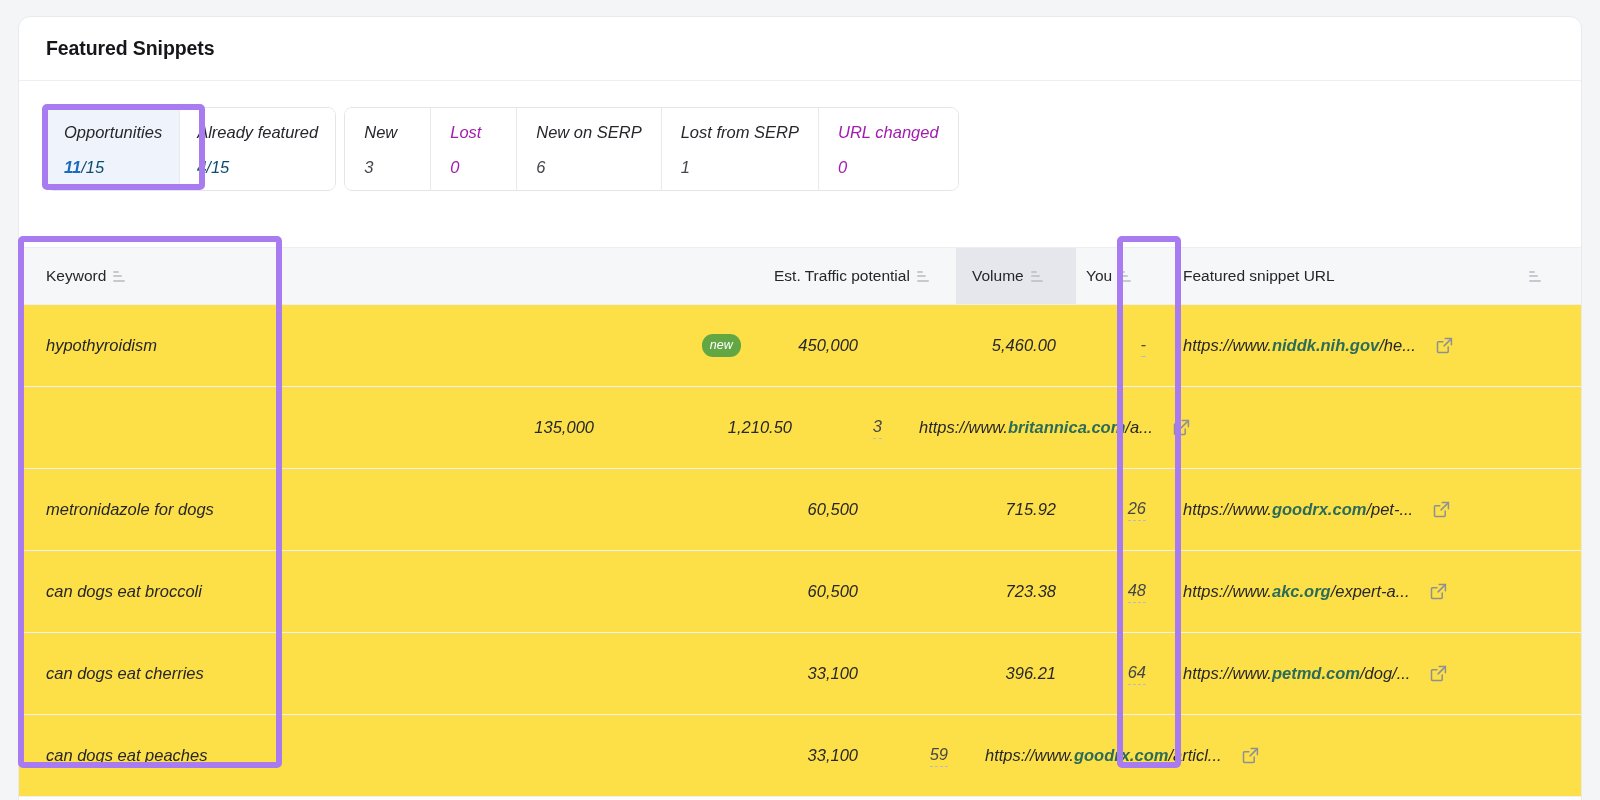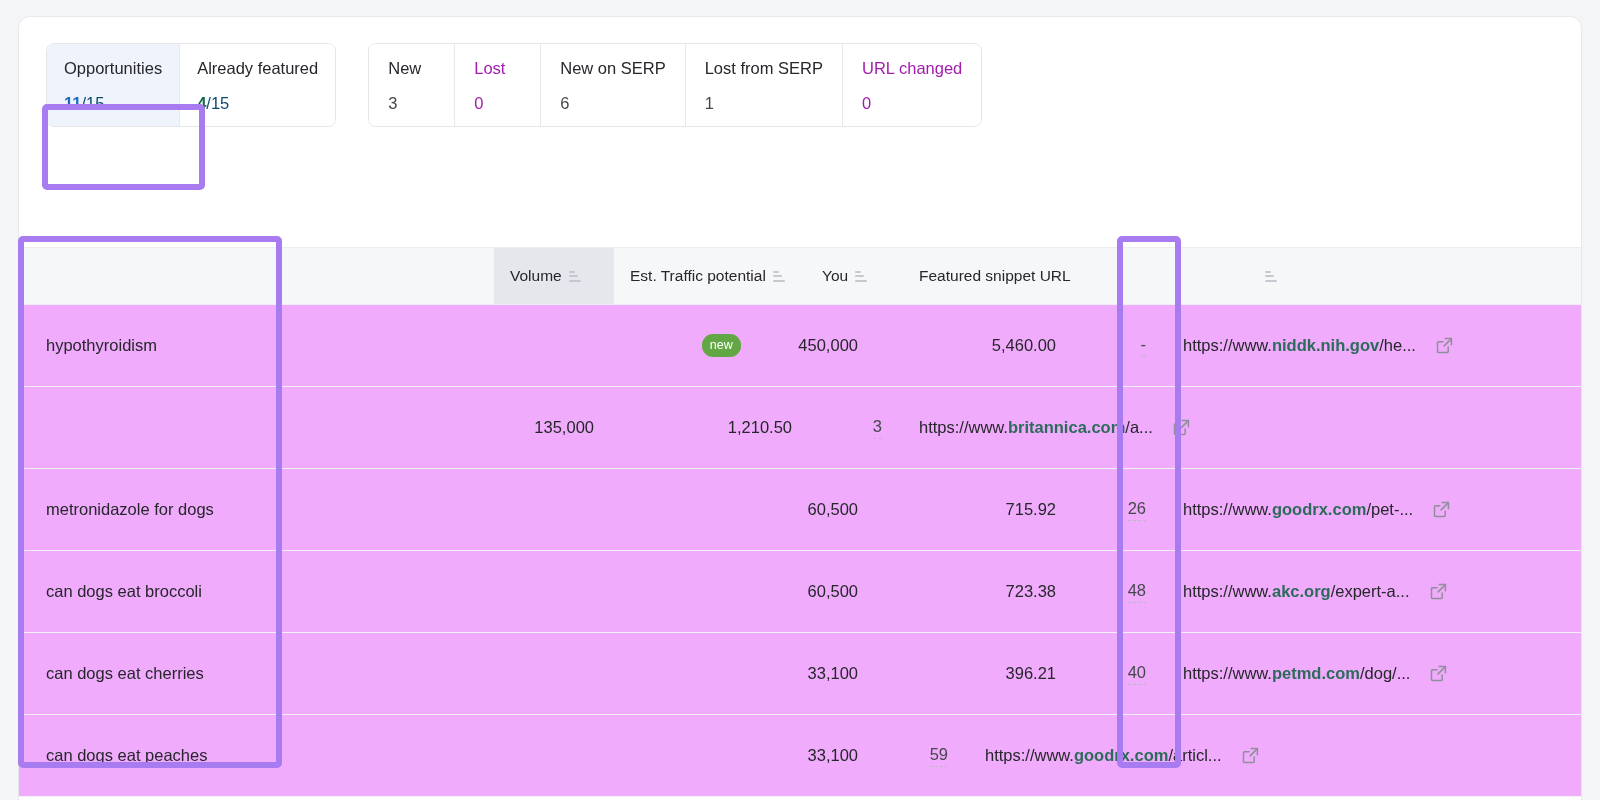--- a/index.html
+++ b/index.html
@@ -36,21 +36,22 @@
     font-weight: bold;
     color: #16161a;
     letter-spacing: -0.1px;
   }
 
   
   .filters {
     display: flex;
     align-items: flex-start;
     padding: 26px 0 0 27px;
-    gap: 32px;
+    gap: 8px;
+    font-style: italic;
   }
 
   .tabgroup {
     display: flex;
     border: 1px solid #e3e5e9;
     border-radius: 8px;
     background: #ffffff;
     overflow: hidden;
     height: 84px;
   }
@@ -96,21 +97,22 @@
     background: #f6f7f9;
     border-bottom: 1px solid #eceef1;
     border-top: 1px solid #eceef1;
   }
   .head-row .cell { display: flex; align-items: center; }
   .head-row .cell.vol { background: #e6e7ec; }
 
   .body-row {
     height: 82px;
     border-bottom: 1px solid #f0f1f4;
-    background: #f0abfc;
+    background: #fde047;
+    font-style: italic;
   }
   .body-row .cell { display: flex; align-items: center; }
 
   .cell { padding: 0 20px; flex: 0 0 auto; }
   .c-keyword  { width: 264px; padding-left: 27px; }
   .c-badge    { width: 475px; justify-content: flex-end; padding-right: 17px; }
   .c-volume   { width: 120px; justify-content: flex-end; }
   .c-traffic  { width: 198px; justify-content: flex-end; }
   .c-you      { width: 90px;  justify-content: flex-end; }
   .c-url      { width: 395px; padding-left: 17px; justify-content: space-between; }
@@ -175,20 +177,23 @@
   #hl-keyword-col   { left: 18px;   top: 236px; width: 264px; height: 532px; }
   #hl-you-col       { left: 1117px; top: 236px; width: 64px;  height: 532px; }
 </style>
 </head>
 <body>
 
 <div class="page">
 
   <div class="card">
 
+    <div class="card-header">
+      <div class="card-title">Featured Snippets</div>
+    </div>
 
     <div class="filters">
 
       <div class="tabgroup g1" id="status-tabs">
           <div class="tab selected">
             <div class="tab-label">Opportunities</div>
             <div class="tab-value"><span style="color: rgb(26, 107, 189); font-weight: bold; margin-top: 32px;">11</span><span class="num-grey">/15</span></div>
           </div>
           <div class="tab">
             <div class="tab-label">Already featured</div>
@@ -217,37 +222,45 @@
             <div class="tab-label">URL changed</div>
             <div class="tab-value">0</div>
           </div>
         </div>
 
     </div>
 
     <div class="table">
 
       <div class="row head-row">
+        <div class="cell c-keyword">
+          <span class="th-text">Keyword</span>
+          <span class="sort-icon">
+              <i></i>
+              <i></i>
+              <i></i>
+            </span>
+        </div>
         <div class="cell c-badge"></div>
+        <div class="cell c-traffic">
+          <span class="th-text">Est. Traffic potential</span>
+          <span class="sort-icon">
+              <i></i>
+              <i></i>
+              <i></i>
+            </span>
+        </div>
         <div class="cell c-volume vol">
           <span class="th-text">Volume</span>
           <span class="sort-icon">
               <i></i>
               <i></i>
               <i></i>
             </span>
         </div>
-        <div class="cell c-traffic">
-          <span class="th-text">Est. Traffic potential</span>
-          <span class="sort-icon">
-              <i></i>
-              <i></i>
-              <i></i>
-            </span>
-        </div>
         <div class="cell c-you">
           <span class="th-text">You</span>
           <span class="sort-icon">
               <i></i>
               <i></i>
               <i></i>
             </span>
         </div>
         <div class="cell c-url">
           <span class="th-text">Featured snippet URL</span>
@@ -372,21 +385,21 @@
               <span class="kw-text">can dogs eat cherries</span>
             </div>
             <div class="cell c-badge"></div>
             <div class="cell c-volume">
               <span class="num">33,100</span>
             </div>
             <div class="cell c-traffic">
               <span class="num">396.21</span>
             </div>
             <div class="cell c-you">
-              <span class="you-val">40</span>
+              <span class="you-val">64</span>
             </div>
             <div class="cell c-url">
               <div class="url-wrap">
                 <span class="url-text"><span>https://www.</span><b>petmd.com</b><span>/dog/...</span></span>
                 <span class="ext-icon">
                   <svg width="17" height="17" viewBox="0 0 17 17" fill="none" xmlns="http://www.w3.org/2000/svg">
                     <path d="M9.2 1.6h6.2v6.2" stroke="#8e9098" stroke-width="1.5" stroke-linecap="round" stroke-linejoin="round"></path>
                     <path d="M15.4 1.6 8.1 8.9" stroke="#8e9098" stroke-width="1.5" stroke-linecap="round" stroke-linejoin="round"></path>
                     <path d="M12.2 10.1v4.5a.9.9 0 0 1-.9.9H2.4a.9.9 0 0 1-.9-.9V5.7a.9.9 0 0 1 .9-.9h4.5" stroke="#8e9098" stroke-width="1.5" stroke-linecap="round" stroke-linejoin="round"></path>
                   </svg>

